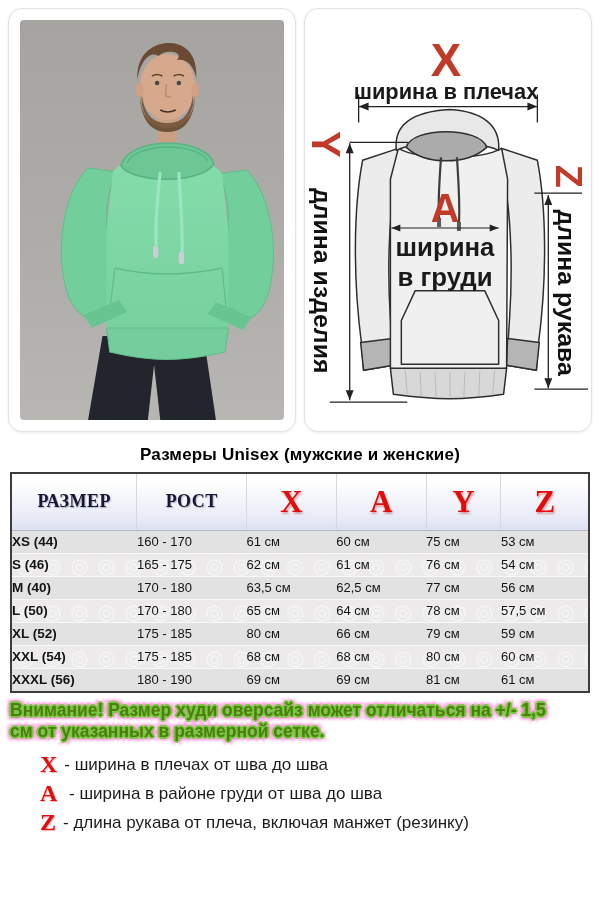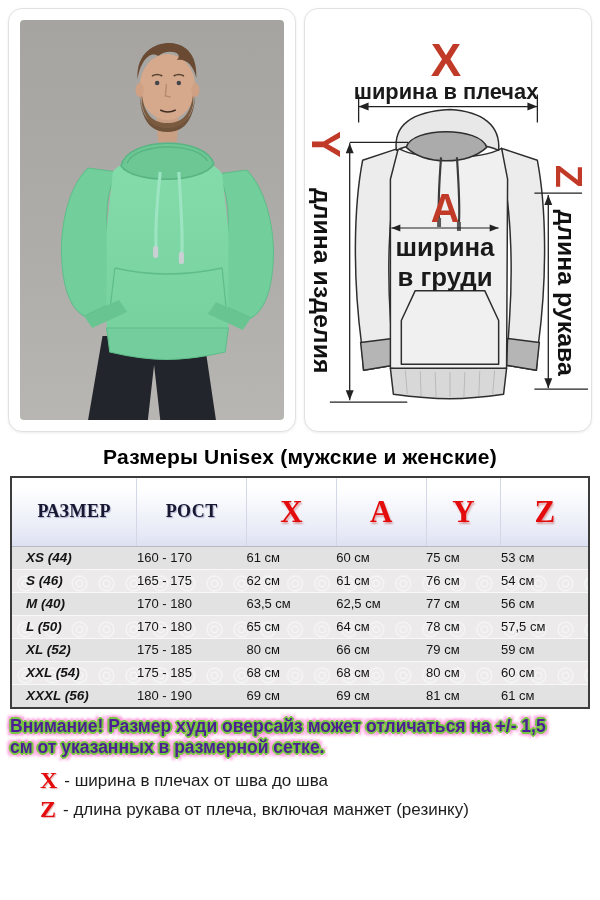--- a/index.html
+++ b/index.html
@@ -22,35 +22,35 @@
   }
   .photo-card { width: 288px; height: 424px; padding: 11px; }
   .photo-card .photo-wrap { width: 100%; height: 100%; border-radius: 4px; overflow: hidden; }
   .photo-card svg { width: 100%; height: 100%; display: block; }
   .diagram-card { width: 288px; height: 424px; padding: 1px; position: relative; }
   .diagram-card svg { width: 100%; height: 100%; display: block; }
 
   
   .sheet-title {
     text-align: center;
-    font-size: 21px;
+    font-size: 17px;
     font-weight: bold;
     color: #000;
     margin: 13px 0 7px 0;
     letter-spacing: 0.2px;
   }
 
   
   .table-wrap { margin: 0 10px; border: 2px solid #3c3c3c; background: #e8e8e8; }
   table { width: 100%; border-collapse: collapse; table-layout: fixed; }
   col.c-size { width: 21.7%; } col.c-rost { width: 19%; }
   col.c-x { width: 15.6%; } col.c-a { width: 15.6%; }
   col.c-y { width: 13%; } col.c-z { width: 15.1%; }
   thead th {
-    height: 68px;
+    height: 56px;
     background: linear-gradient(#ffffff 15%, #e7eaf6 80%, #dde1f0);
     border-right: 1px solid #d4d7e6;
     border-bottom: 1px solid #b9b9c4;
     vertical-align: middle;
     text-align: center;
   }
   thead th:last-child { border-right: none; }
   th.hdr-word {
     font-family: "Liberation Serif", serif;
     font-size: 18px; font-weight: bold;
@@ -74,29 +74,29 @@
     background-size: 27px 27px, 27px 27px;
     background-position: 0 0, 0 0;
   }
   tbody td {
     height: 23px;
     font-size: 13px;
     text-align: left;
     color: #141414;
     vertical-align: middle;
   }
-  tbody td.size-cell { text-align: left; padding-left: 14px; font-weight: bold; font-size: 13.5px; font-style: italic; }
+  tbody td.size-cell { text-align: left; padding-left: 0; font-weight: bold; font-size: 13.5px; }
 
   
   .warning {
     margin: 7px 10px 0 10px;
     font-size: 17.5px;
     font-weight: bold;
     line-height: 1.2;
-    color: #4c1d95;
+    color: #4d7c0f;
     text-shadow:
       -1px -1px 0 #79c843, 1px -1px 0 #79c843, -1px 1px 0 #79c843, 1px 1px 0 #79c843,
       -2px 0 0 #79c843, 2px 0 0 #79c843, 0 -2px 0 #79c843, 0 2px 0 #79c843,
       -3px 3px 3px #ff85d5, 3px 3px 3px #ff85d5, 3px -3px 3px #ff85d5, -3px -3px 3px #ff85d5;
   }
 
   
   .legend { margin: 8px 14px 0 40px; }
   .legend-item { font-size: 17px; color: #1d1d1d; line-height: 28px; }
   .legend-letter {
@@ -337,17 +337,20 @@
   <div class="warning">
     <div>Внимание! Размер худи оверсайз может отличаться на +/- 1,5</div>
     <div>см от указанных в размерной сетке.</div>
   </div>
 
   <div class="legend">
     <div class="legend-item">
       <span class="legend-letter">X</span><span>- ширина в плечах от шва до шва</span>
     </div>
     <div class="legend-item">
+      <span class="legend-letter">A</span><span> - ширина в районе груди от шва до шва</span>
+    </div>
+    <div class="legend-item">
       <span class="legend-letter">Z</span><span>- длина рукава от плеча, включая манжет (резинку)</span>
     </div>
   </div>
 
 </div>
 
 </body></html>

